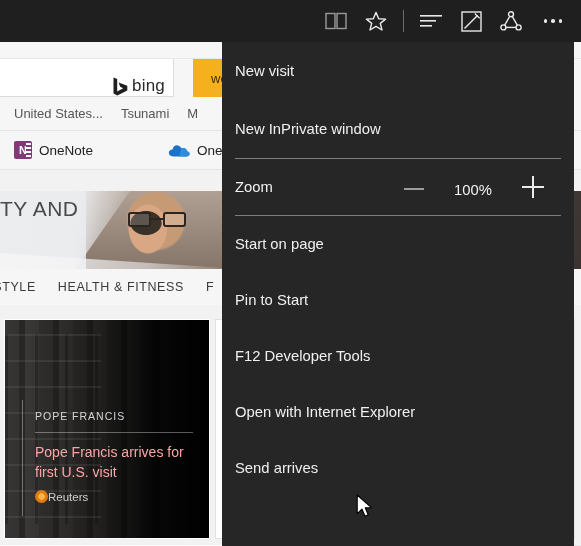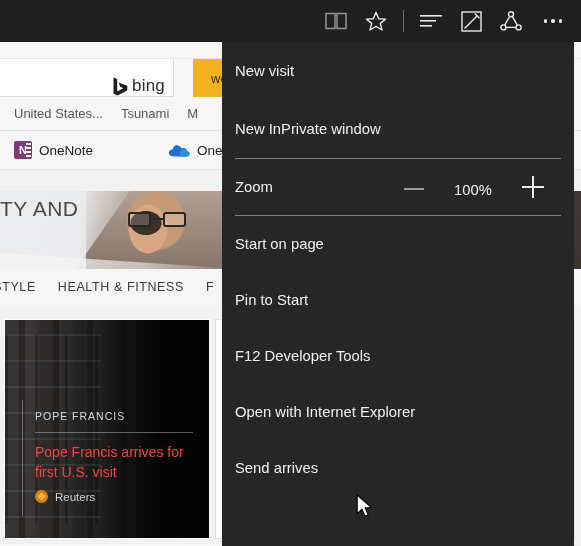--- a/index.html
+++ b/index.html
@@ -273,28 +273,27 @@
     left: 30px; top: 112px;
     width: 158px; height: 1px;
     background: rgba(255,255,255,0.35);
   }
   .newscard-title {
     position: absolute;
     left: 30px; top: 122px;
     width: 160px;
     font-size: 14px;
     line-height: 20px;
-    color: #ef4444;
+    color: #fca5a5;
   }
   .newscard-source {
     position: absolute;
     left: 30px; top: 170px;
     display: flex;
     align-items: center;
-    gap: 7px;
     font-size: 11.5px;
     color: #cfcfcf;
   }
   .reuters-dot {
     width: 13px; height: 13px;
     border-radius: 50%;
     background: radial-gradient(circle at 50% 50%, #ffb14a 0 34%, #e07b12 36% 70%, #f59b2a 72% 100%);
   }
   .newscard-vline {
     position: absolute;

